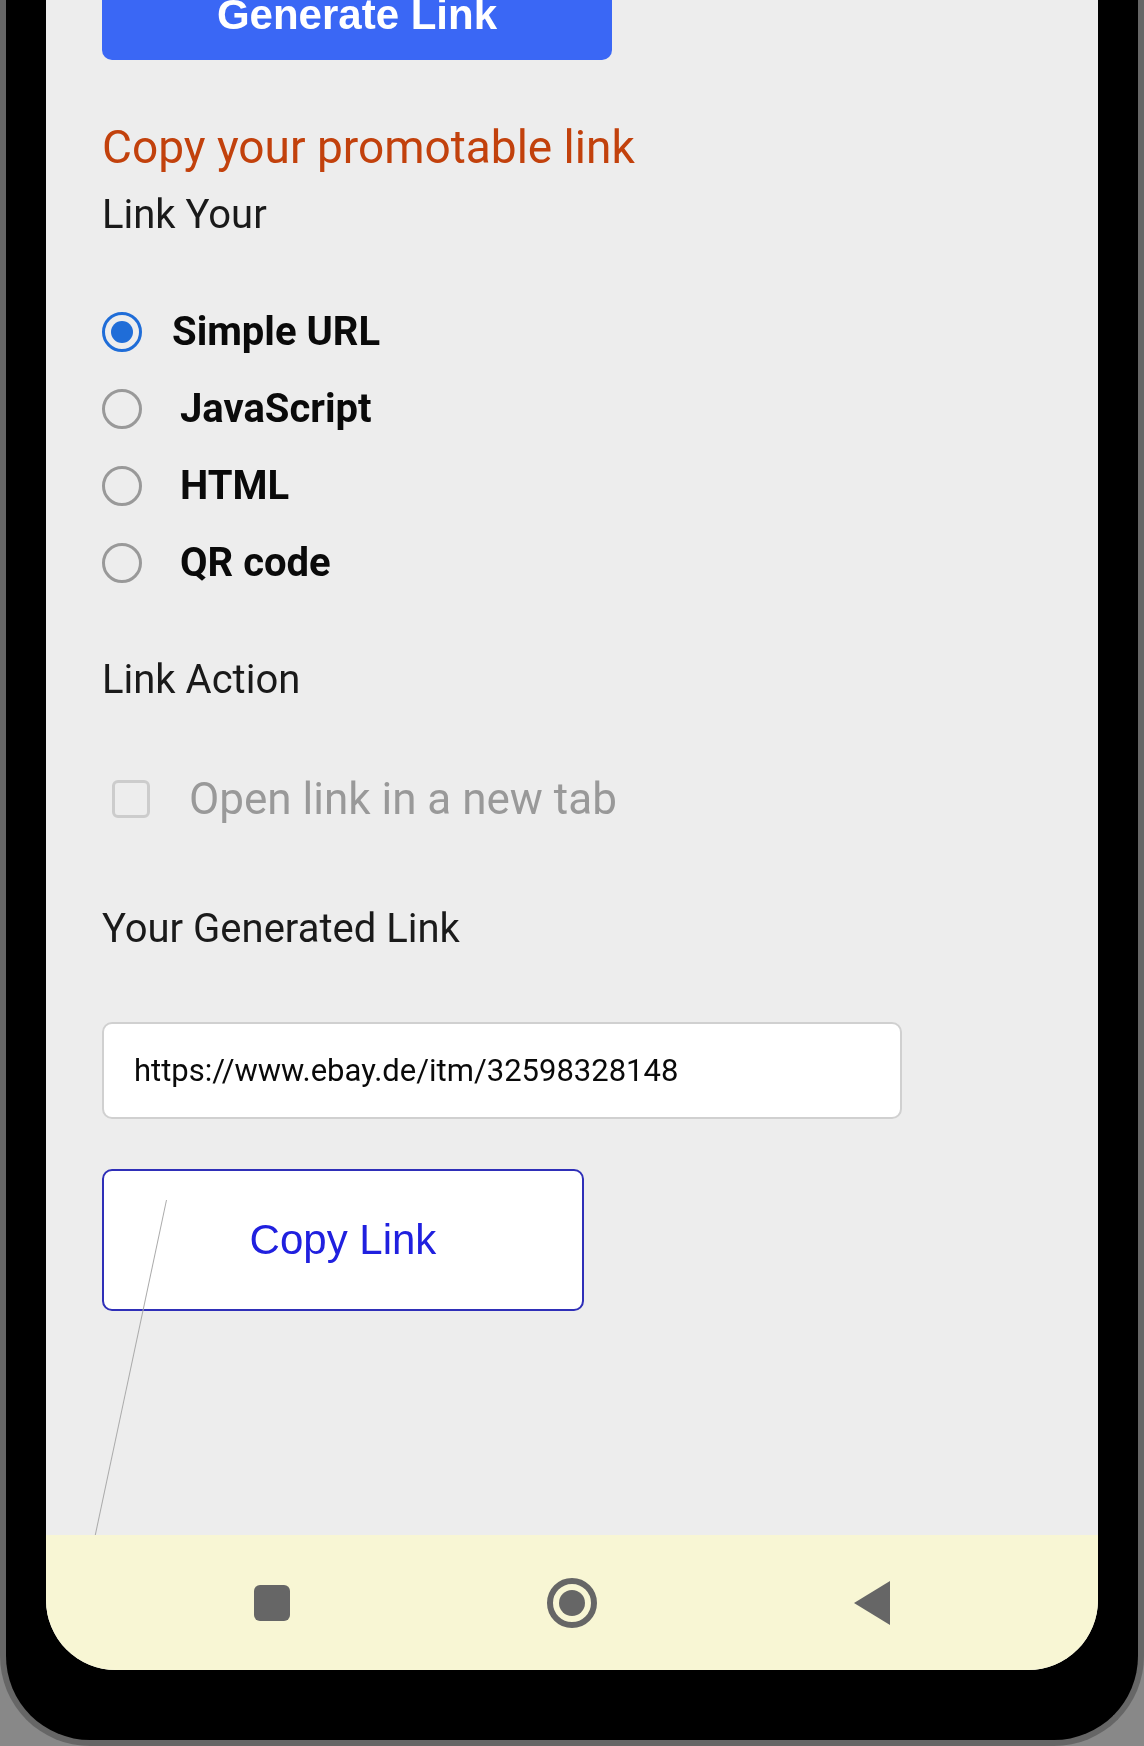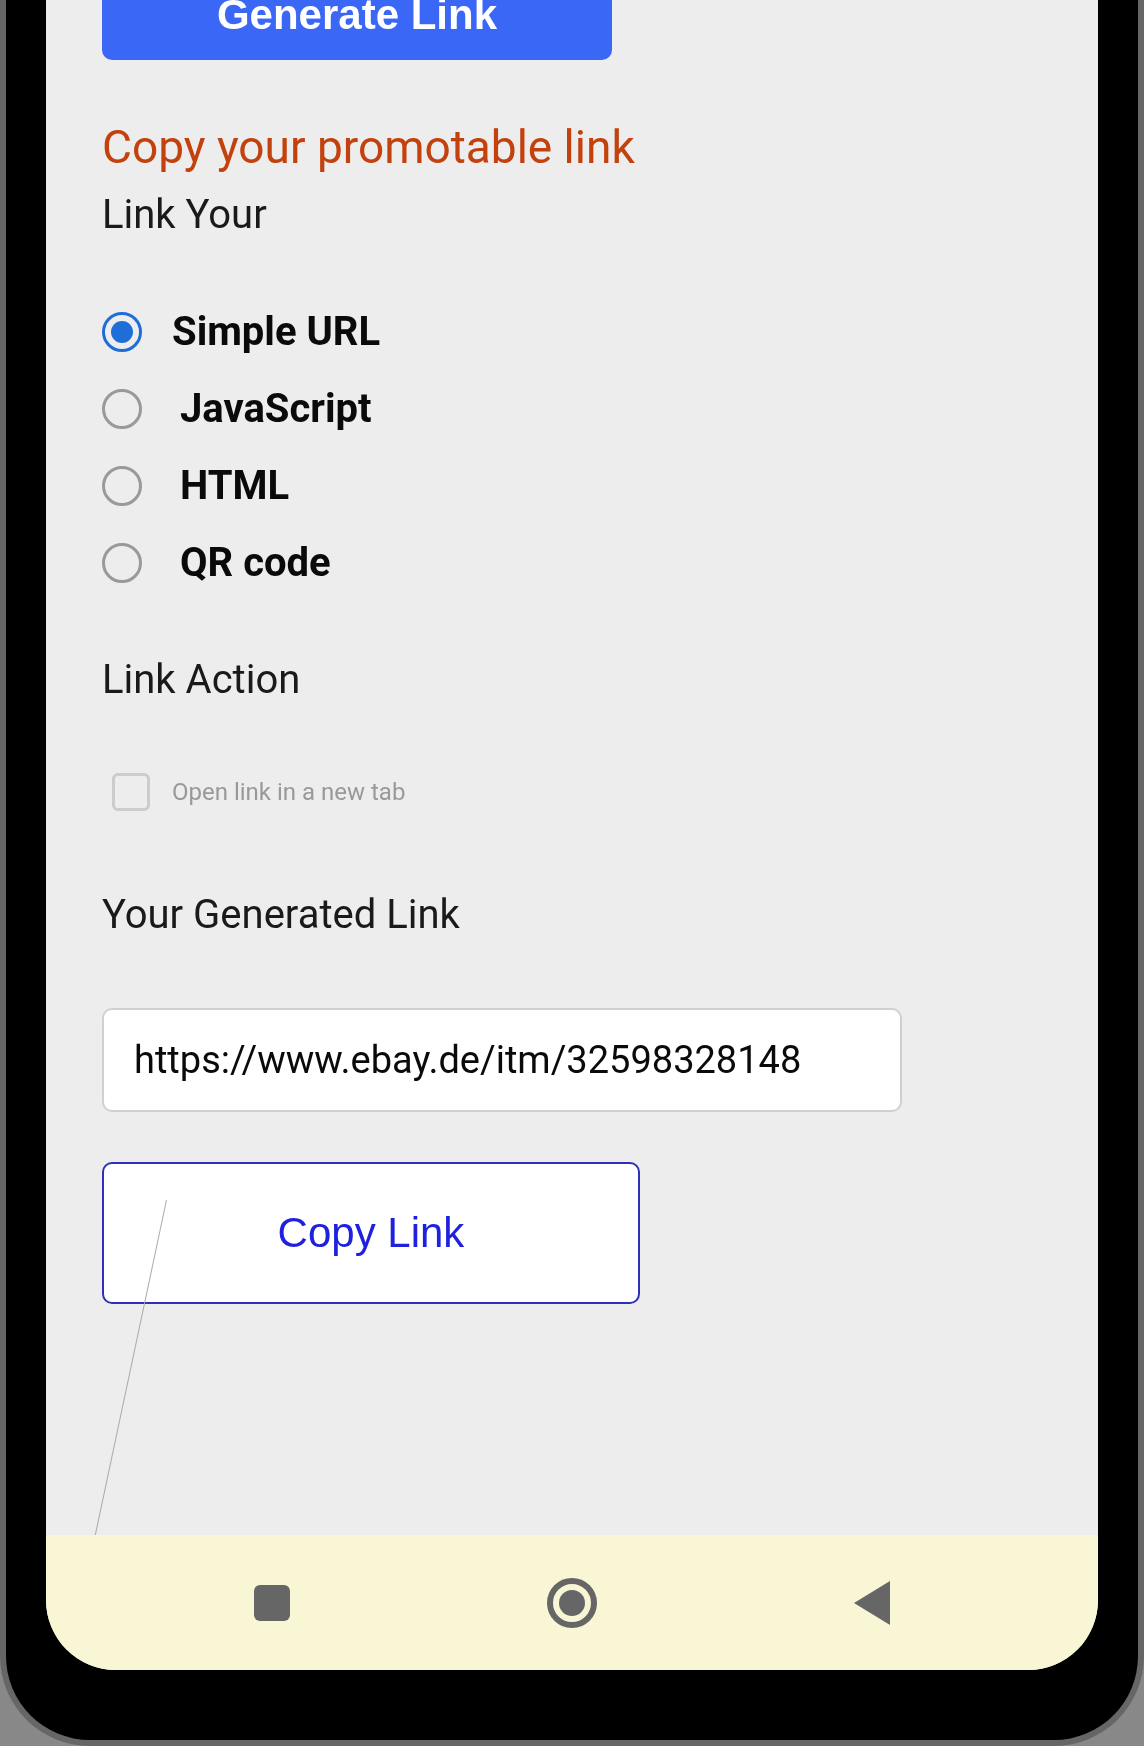--- a/index.html
+++ b/index.html
@@ -134,49 +134,50 @@
       width: 38px;
       height: 38px;
       border: 3px solid #ccc;
       border-radius: 6px;
       margin-right: 22px;
       margin-left: 10px;
       flex-shrink: 0;
     }
     
     .checkbox-label {
-      font-size: 24px;
+      font-size: 44px;
       color: #999;
+      margin-left: 17px;
     }
     
     .link-input {
       width: 800px;
       background: #fff;
       border: 2px solid #d0d0d0;
       border-radius: 10px;
       padding: 28px 30px;
-      font-size: 38px;
+      font-size: 31px;
       color: #0a0a0a;
       margin-bottom: 50px;
       margin-top: 20px;
       white-space: nowrap;
       overflow: hidden;
       text-overflow: clip;
     }
     
     .btn-outline {
       background: #fff;
       color: #2020df;
       border: 2px solid #2f2fb8;
       border-radius: 10px;
       font-size: 42px;
       font-weight: 400;
       padding: 0 60px;
       height: 142px;
-      width: 538px;
+      width: 482px;
       display: flex;
       align-items: center;
       justify-content: center;
       cursor: pointer;
     }
     
     .nav-bar {
       position: absolute;
       bottom: 0;
       left: 0;

